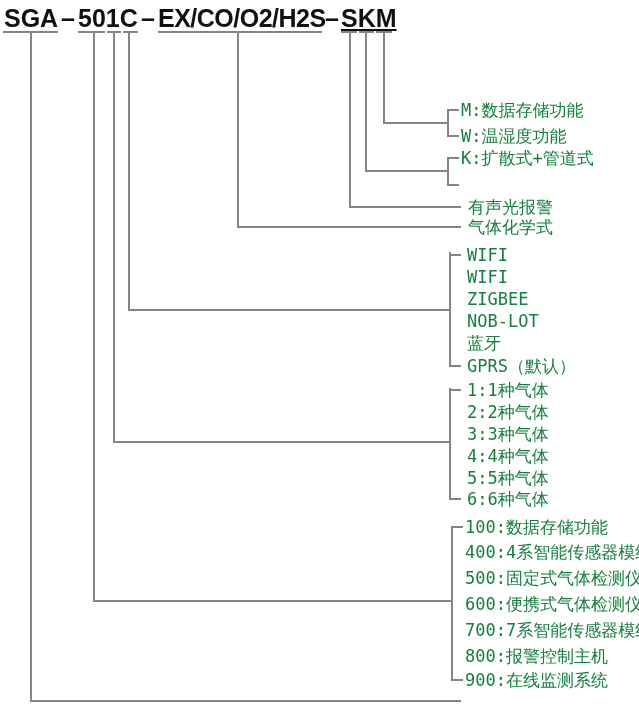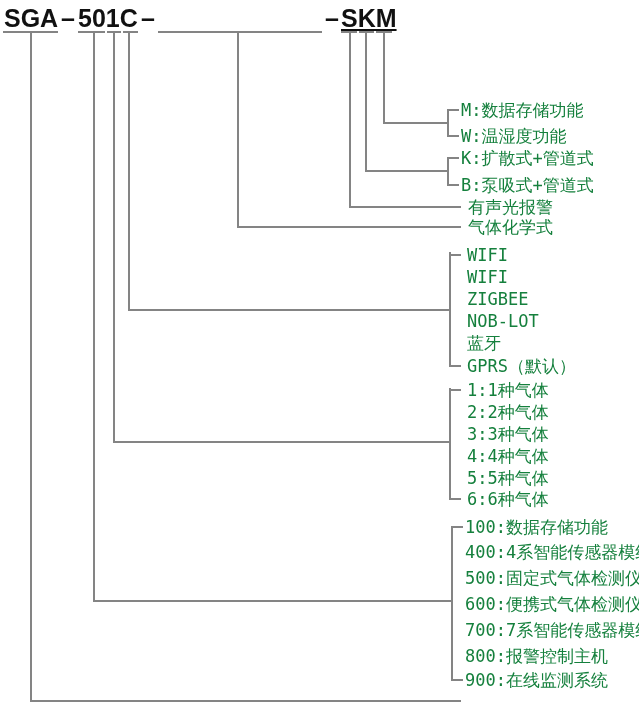--- a/index.html
+++ b/index.html
@@ -39,20 +39,21 @@
   }
 </style>
 </head>
 <body>
 
 <div id="stage">
     <div class="code-seg" style="left: 4px;">SGA</div>
     <div class="code-seg" style="left: 61px;">–</div>
     <div class="code-seg" style="left: 78px;">501C</div>
     <div class="code-seg" style="left: 141px;">–</div>
+    <div class="code-seg tight" style="left: 158px;">EX/CO/O2/H2S</div>
     <div class="code-seg" style="left: 325px;">–</div>
     <div class="code-seg" style="left: 341px; text-decoration: underline;">SKM</div>
     <div class="hline" style="left: 3px; top: 30.5px; width: 55px; height: 2px;"></div>
     <div class="hline" style="left: 78px; top: 30.5px; width: 27px; height: 2px;"></div>
     <div class="hline" style="left: 107px; top: 30.5px; width: 14px; height: 2px;"></div>
     <div class="hline" style="left: 123px; top: 30.5px; width: 15px; height: 2px;"></div>
     <div class="hline" style="left: 158px; top: 30.5px; width: 164px; height: 2px;"></div>
     <div class="hline" style="left: 341px; top: 30.5px; width: 16px; height: 2px;"></div>
     <div class="hline" style="left: 359px; top: 30.5px; width: 15px; height: 2px;"></div>
     <div class="hline" style="left: 376px; top: 30.5px; width: 16px; height: 2px;"></div>
@@ -62,21 +63,20 @@
     <div class="hline" style="left: 448px; top: 109.2px; width: 11px;"></div>
     <div class="branch-label" style="left: 461px; top: 110px;">M:数据存储功能</div>
     <div class="hline" style="left: 448px; top: 135.2px; width: 11px;"></div>
     <div class="branch-label" style="left: 461px; top: 136px;">W:温湿度功能</div>
     <div class="vline" style="left: 365.2px; top: 33px; height: 138.8px;"></div>
     <div class="hline" style="left: 365.2px; top: 170.2px; width: 83.6px;"></div>
     <div class="vline" style="left: 447.2px; top: 157.2px; height: 28.6px;"></div>
     <div class="hline" style="left: 448px; top: 157.2px; width: 11px;"></div>
     <div class="branch-label" style="left: 461px; top: 158px;">K:扩散式+管道式</div>
     <div class="hline" style="left: 448px; top: 184.2px; width: 11px;"></div>
-    <div class="branch-label" style="left: 461px; top: 185px;">B:泵吸式+管道式</div>
     <div class="vline" style="left: 349.2px; top: 33px; height: 174.8px;"></div>
     <div class="hline" style="left: 349.2px; top: 206.2px; width: 111.8px;"></div>
     <div class="branch-label" style="left: 468px; top: 207px;">有声光报警</div>
     <div class="vline" style="left: 237.2px; top: 33px; height: 194.8px;"></div>
     <div class="hline" style="left: 237.2px; top: 226.2px; width: 223.8px;"></div>
     <div class="branch-label" style="left: 468px; top: 227px;">气体化学式</div>
     <div class="vline" style="left: 128.2px; top: 33px; height: 277.8px;"></div>
     <div class="hline" style="left: 128.2px; top: 309.2px; width: 322.6px;"></div>
     <div class="vline" style="left: 449.2px; top: 252.2px; height: 114.6px;"></div>
     <div class="hline" style="left: 450px; top: 254.2px; width: 11px;"></div>

